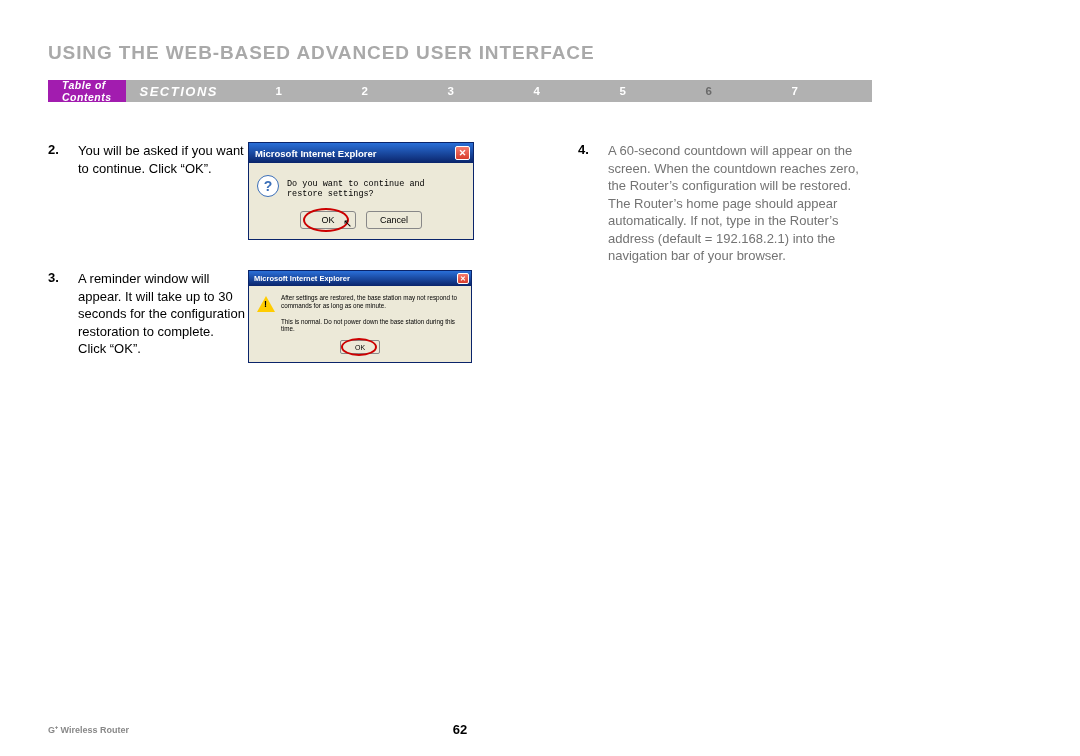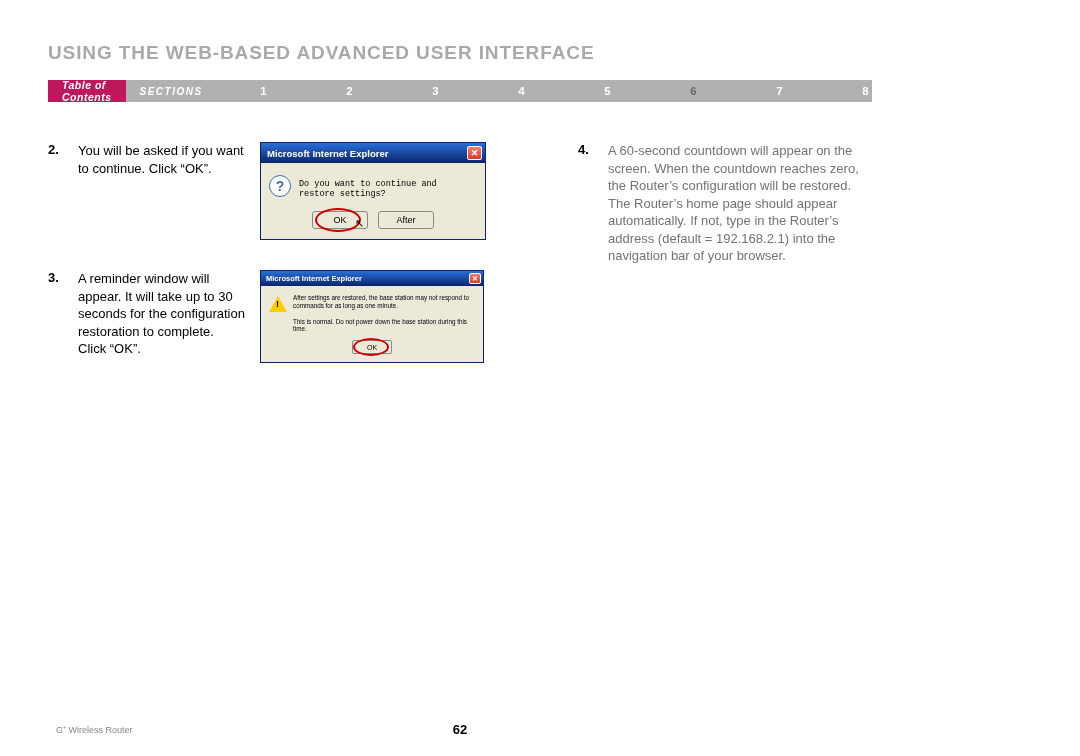--- a/index.html
+++ b/index.html
@@ -32,28 +32,28 @@
     display: flex;
     align-items: center;
     font-size: 10.5px;
     font-weight: 700;
     letter-spacing: 0.5px;
     color: #ffffff;
   }
   .nav-toc {
     padding: 0 14px;
     font-style: italic;
-    background: #be185d;
+    background: #a21caf;
     height: 100%;
     display: flex;
     align-items: center;
   }
   .nav-sections {
     padding: 0 18px 0 14px;
-    font-size: 10px;
+    font-size: 13px;
     letter-spacing: 1.5px;
     font-style: italic;
   }
   .nav-sections-nums {
     display: flex;
     align-items: center;
     gap: 0;
     flex: 1;
   }
   .nav-num {
@@ -95,21 +95,20 @@
     padding-right: 3px;
   }
   .step-text-wide {
     flex: 1;
     font-size: 13px;
     line-height: 1.35;
     color: #737373;
   }
   .dialog-wrap {
     flex: 1;
-    margin-left: 12px;
   }
   
   .dialog1 {
     width: 226px;
     border: 1px solid #0a246a;
     background: #ece9d8;
     font-family: Tahoma, Arial, sans-serif;
   }
   .dlg-titlebar {
     height: 20px;
@@ -300,22 +299,21 @@
     position: absolute;
     bottom: 20px;
     left: 48px;
     right: 48px;
     display: flex;
     align-items: center;
     font-size: 9px;
     color: #888;
   }
   .footer-product {
-    font-weight: 400;
-    margin-left: 8px;
+    font-weight: 700;
   }
   .footer-page {
     position: absolute;
     left: 50%;
     transform: translateX(-50%);
     font-size: 13px;
     font-weight: 700;
     color: #000;
     text-align: right;
   }
@@ -354,21 +352,21 @@
             <div class="dlg-titlebar">
               <span class="dlg-title-text">Microsoft Internet Explorer</span>
               <span class="dlg-close">✕</span>
             </div>
             <div class="dlg-body1">
               <div class="q-icon">?</div>
               <div class="dlg-msg1">Do you want to continue and restore settings?</div>
             </div>
             <div class="dlg-buttons1">
               <div class="win-btn">OK</div>
-              <div class="win-btn">After</div>
+              <div class="win-btn">Cancel</div>
               <div class="ok-circle"></div>
               <span class="cursor">↖</span>
             </div>
           </div>
         </div>
       </div>
 
       <div class="step-row">
         <div class="step-num">3.</div>
         <div class="step-text">A reminder window will appear. It will take up to 30 seconds for the configuration restoration to complete. Click “OK”.</div>

